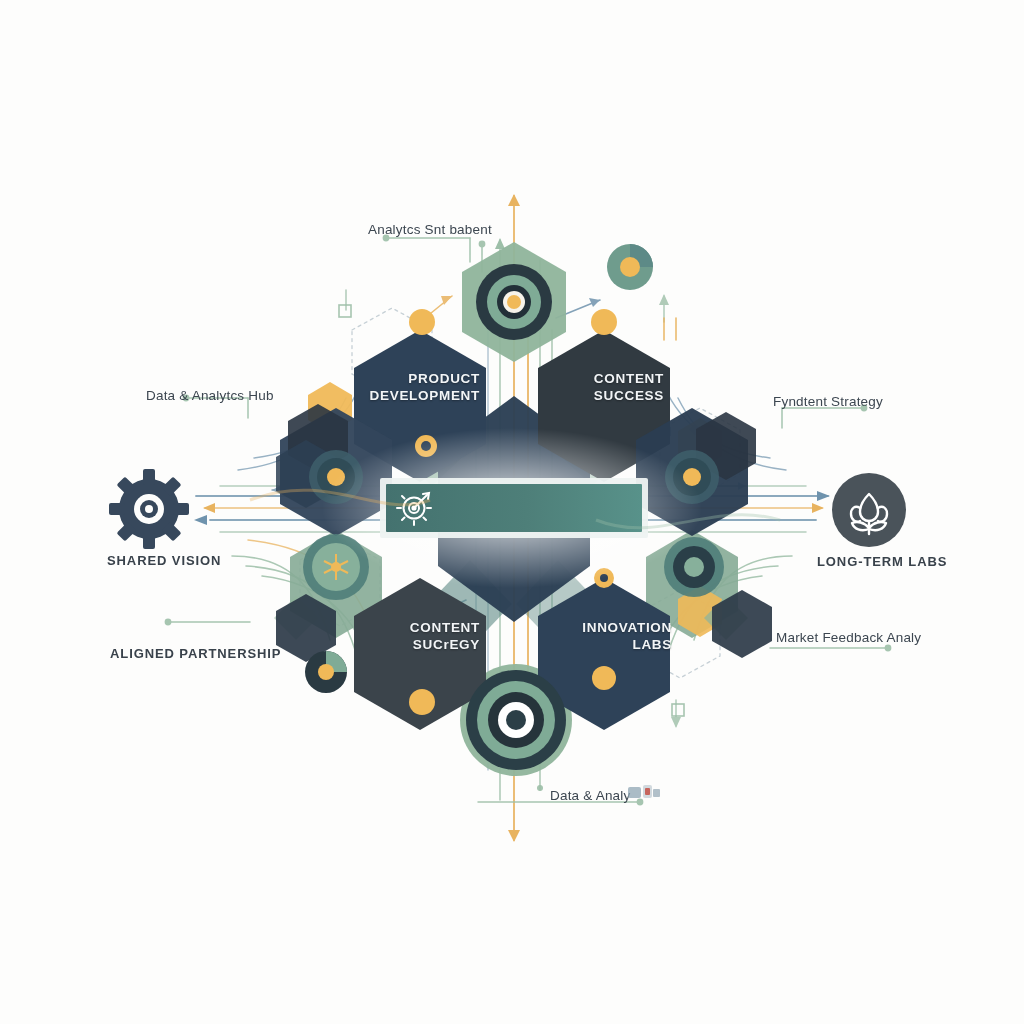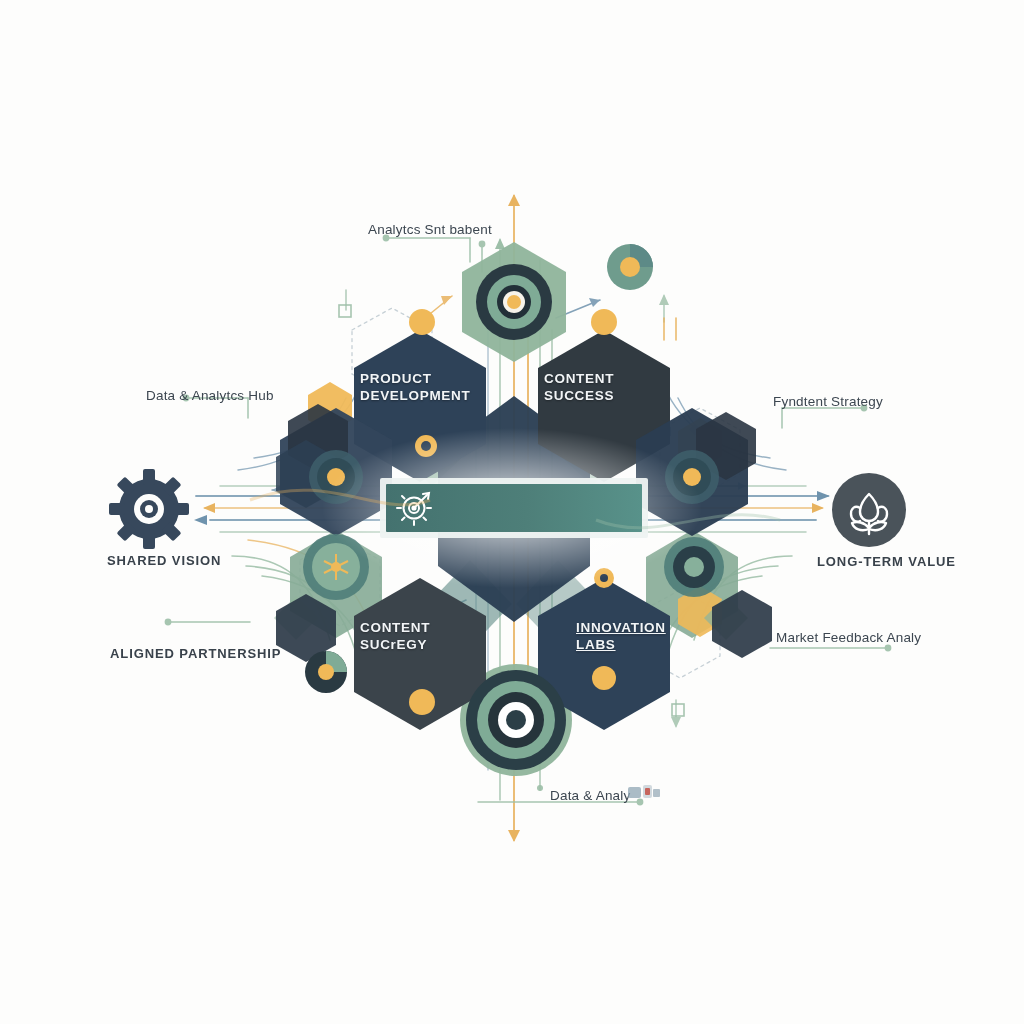--- a/index.html
+++ b/index.html
@@ -18,21 +18,21 @@
     letter-spacing:.2px;
   }
   .lbl.small{font-size:13.5px;}
   .lbl.caps{font-size:13px;font-weight:600;letter-spacing:.9px;color:#39424b;}
   .hexlbl{
     position:absolute;
     color:#f2f5f7;
     font-size:13.5px;
     font-weight:700;
     letter-spacing:.7px;
-    text-align:left;
+    text-align:right;
     line-height:1.28;
     white-space:pre;
     text-shadow:0 1px 2px rgba(0,0,0,.35);
   }
   .garble{position:absolute;}
   #banner-text{
     position:absolute;
     color:#ffffff;
     font-size:18.5px;
     font-weight:700;
@@ -362,38 +362,38 @@
 
   <div class="hexlbl" style="left:360px;top:370px;width:120px;">PRODUCT
 DEVELOPMENT</div>
 
   <div class="hexlbl" style="left:544px;top:370px;width:120px;">CONTENT
 SUCCESS</div>
 
   <div class="hexlbl" style="left:360px;top:619px;width:120px;">CONTENT
 SUCrEGY</div>
 
-  <div class="hexlbl" style="left:576px;top:619px;width:120px;text-decoration:underline;">INNOVATION
+  <div class="hexlbl" style="left:552px;top:619px;width:120px;">INNOVATION
 LABS</div>
 
   <div class="lbl small" style="left:368px;top:222px;">Analytcs Snt babent</div>
 
   <div class="lbl small" style="left:146px;top:388px;">Data &amp; Analytcs Hub</div>
 
   <div class="lbl small" style="left:773px;top:394px;">Fyndtent Strategy</div>
 
   <div class="lbl caps" style="left:110px;top:614px;margin-top:32px;">ALIGNED PARTNERSHIP</div>
 
   <div class="lbl small" style="left:776px;top:630px;">Market Feedback Analy</div>
 
   <div class="lbl small" style="left:550px;top:788px;">Data &amp; Analy</div>
 
   <div class="lbl caps" style="left:107px;top:553px;text-align:center;">SHARED VISION</div>
 
-  <div class="lbl caps" style="left:817px;top:554px;">LONG-TERM VALUE</div>
+  <div class="lbl caps" style="left:817px;top:554px;">LONG-TERM LABS</div>
 
   <svg class="garble" style="left:626px;top:782px;" width="36" height="22">
     <rect x="2" y="5" width="13" height="11" rx="2" fill="#8fa6b4" opacity=".75"></rect>
     <rect x="17" y="3" width="9" height="13" rx="2" fill="#c9d2d8" opacity=".85"></rect>
     <rect x="19" y="6" width="5" height="7" rx="1" fill="#c4584f" opacity=".9"></rect>
     <rect x="27" y="7" width="7" height="8" rx="1" fill="#9fb0bb" opacity=".8"></rect>
   </svg>
 </div>
 
 </body></html>

